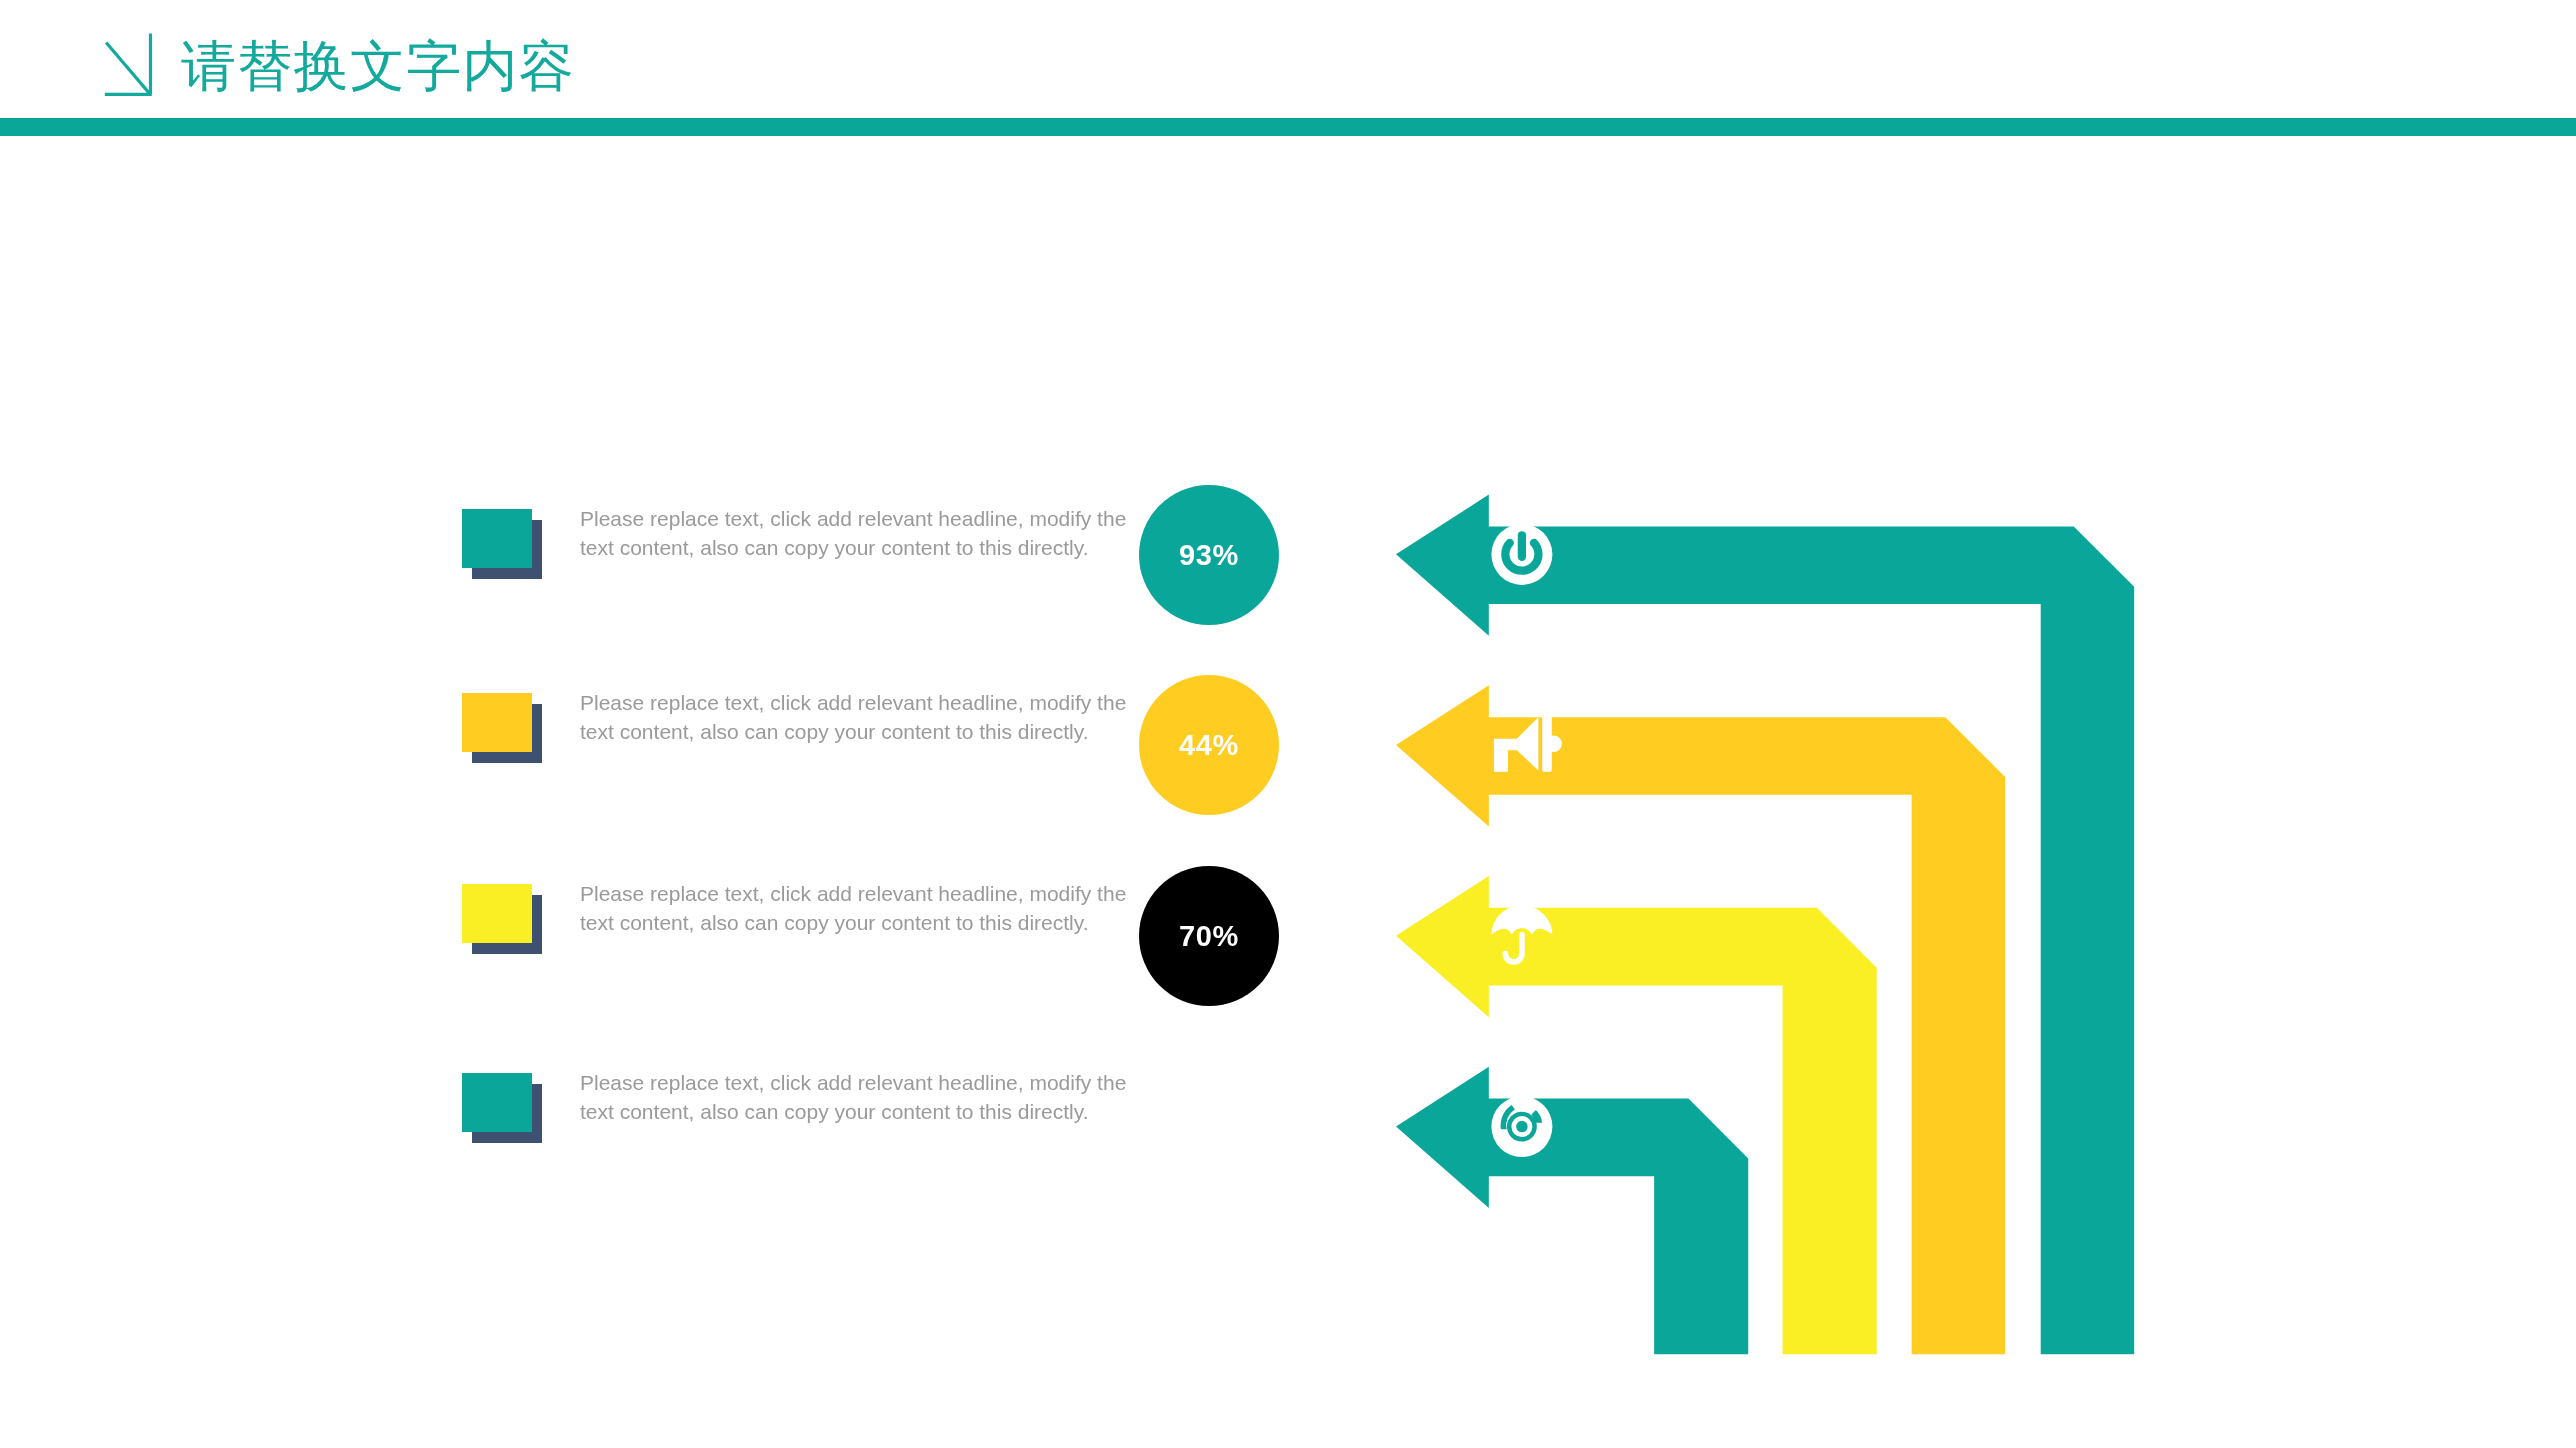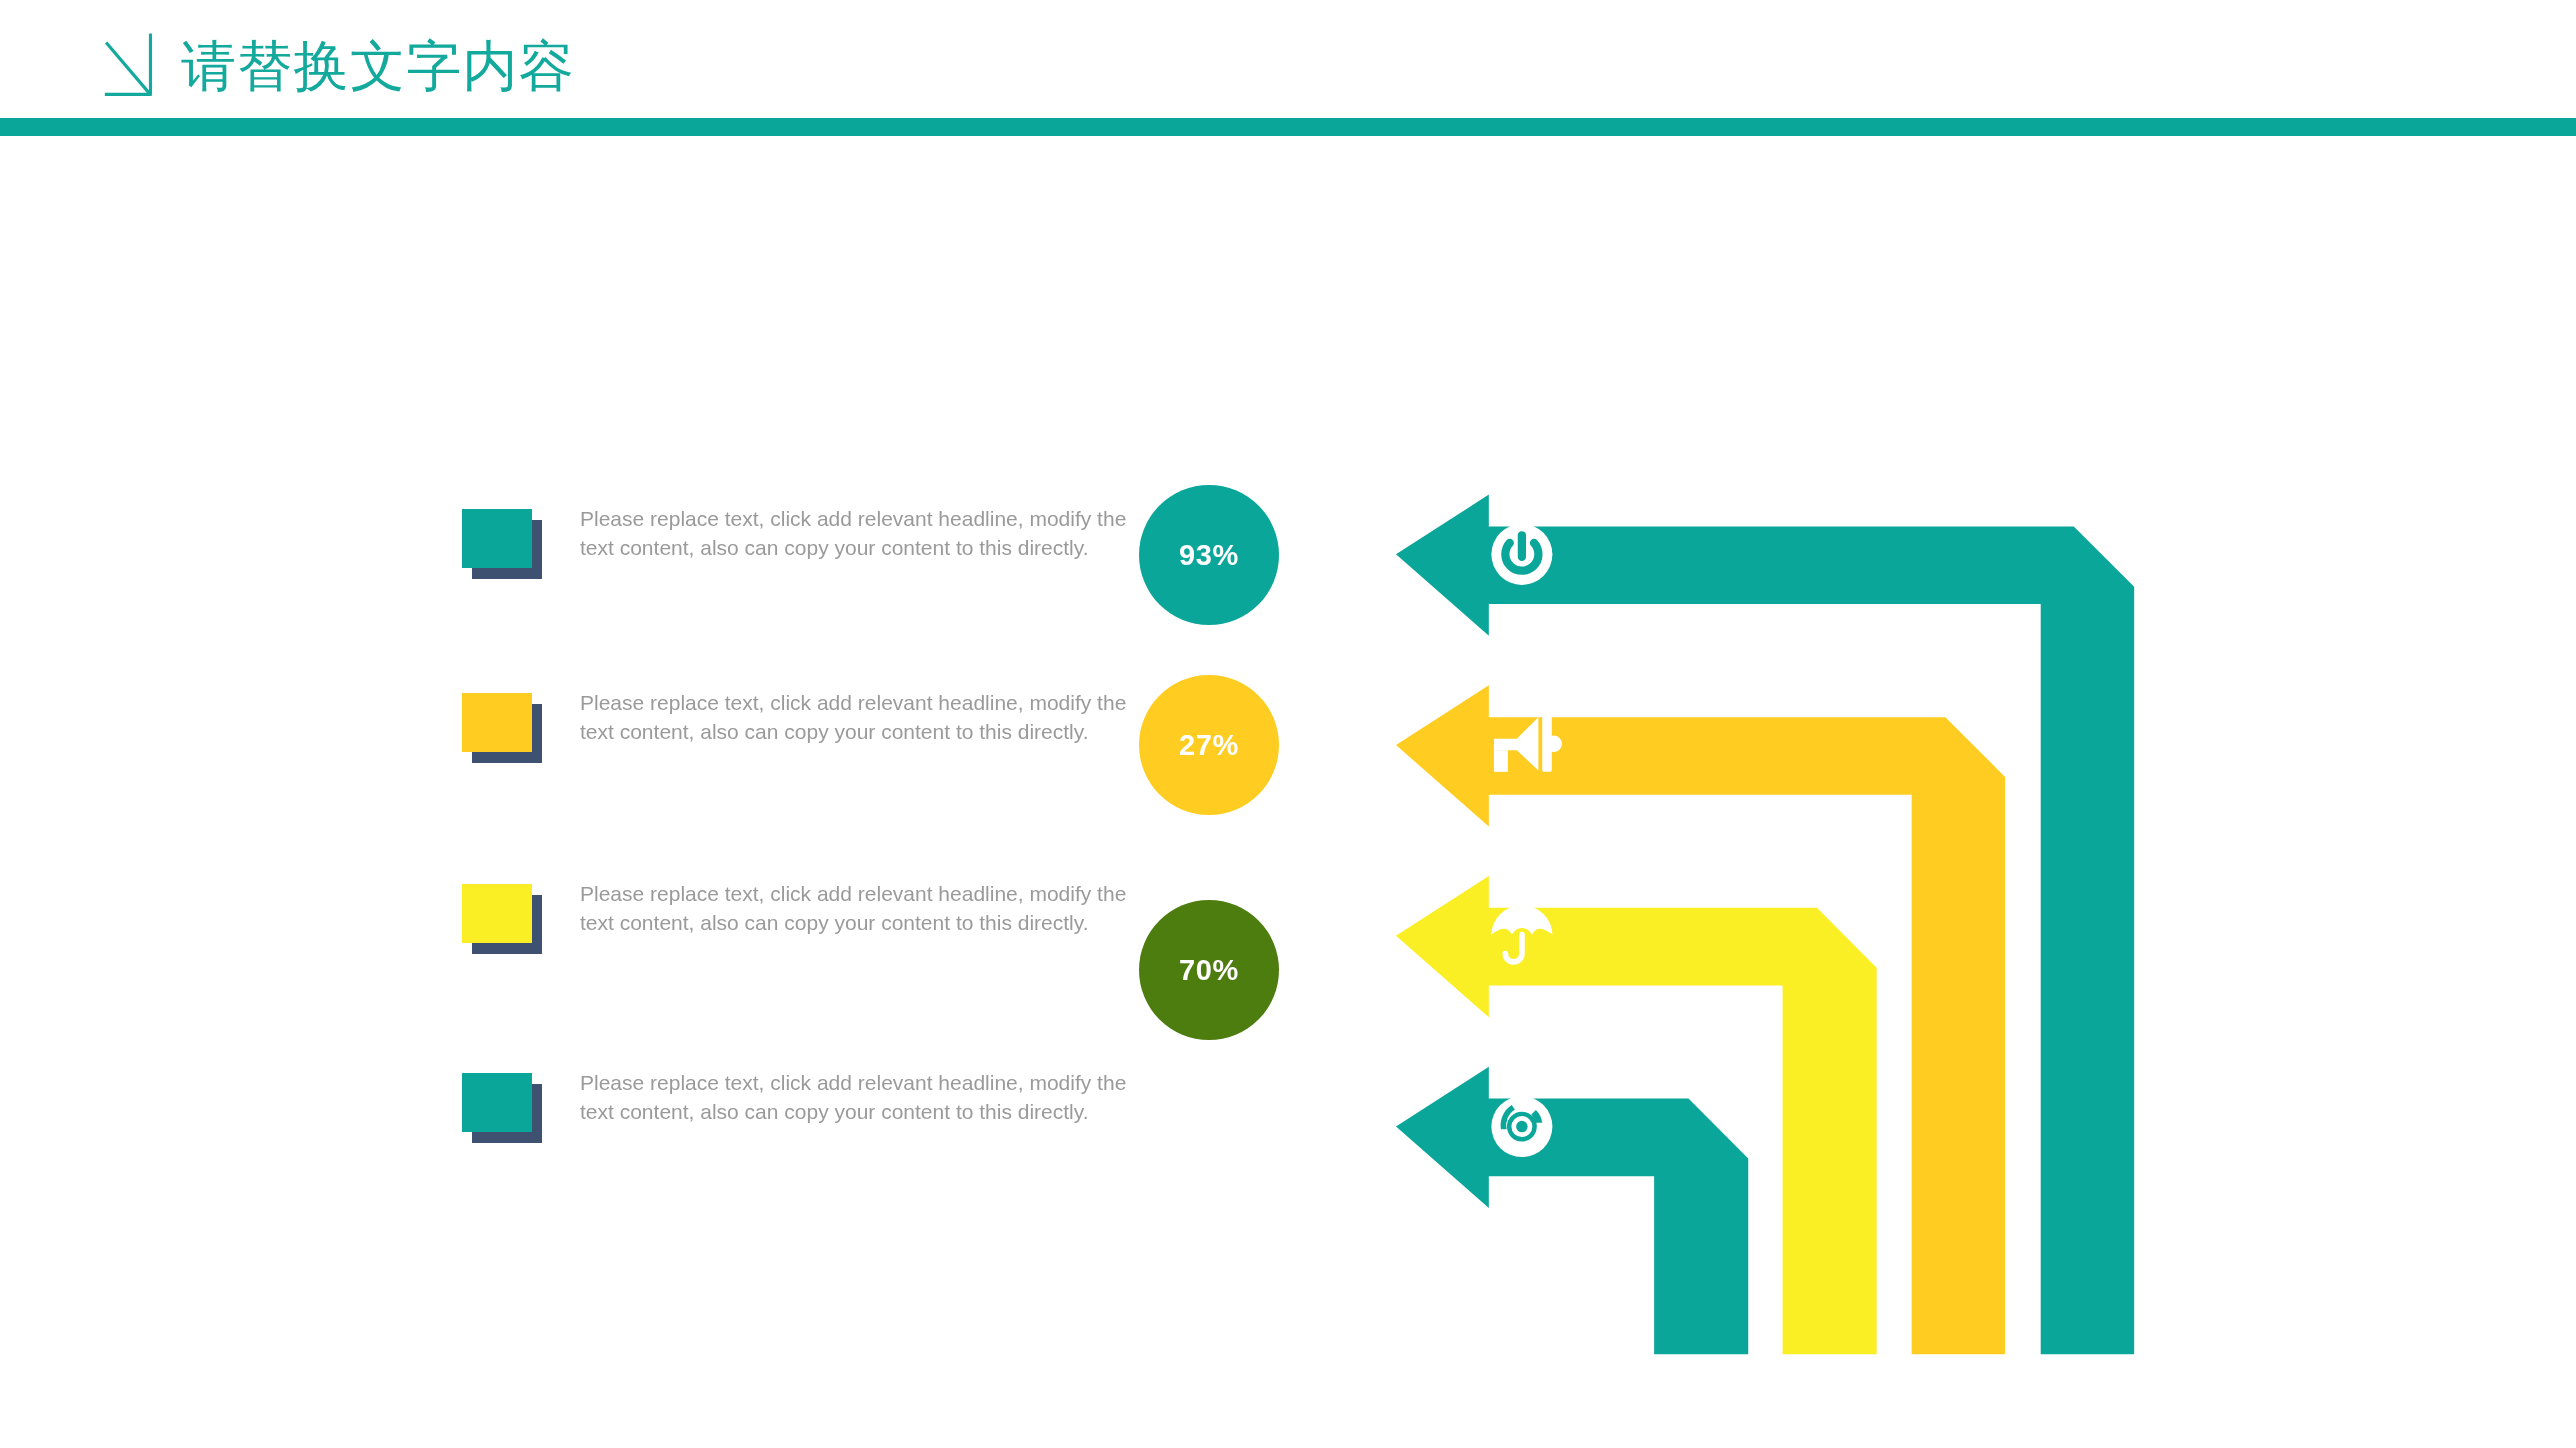--- a/index.html
+++ b/index.html
@@ -144,20 +144,20 @@
         <path d="M22,-26 A34,34 0 0 1 32,-6 L21,-6 A23,23 0 0 0 15,-19 Z" fill="#0aa69a"></path>
       </g>
 
     </svg>
   </div>
 
   <div class="pct" id="pc0" style="left: 1139px; top: 485px; background: rgb(10, 166, 154);">
     <span>93%</span>
   </div>
   <div class="pct" id="pc1" style="left: 1139px; top: 675px; background: rgb(255, 205, 33);">
-    <span>27%</span>
+    <span>44%</span>
   </div>
-  <div class="pct" id="pc2" style="left: 1139px; top: 900px; background: #4d7c0f;">
+  <div class="pct" id="pc2" style="left: 1139px; top: 866px; background: #000000;">
     <span>70%</span>
   </div>
 
 </div>
 
 
 </body></html>

